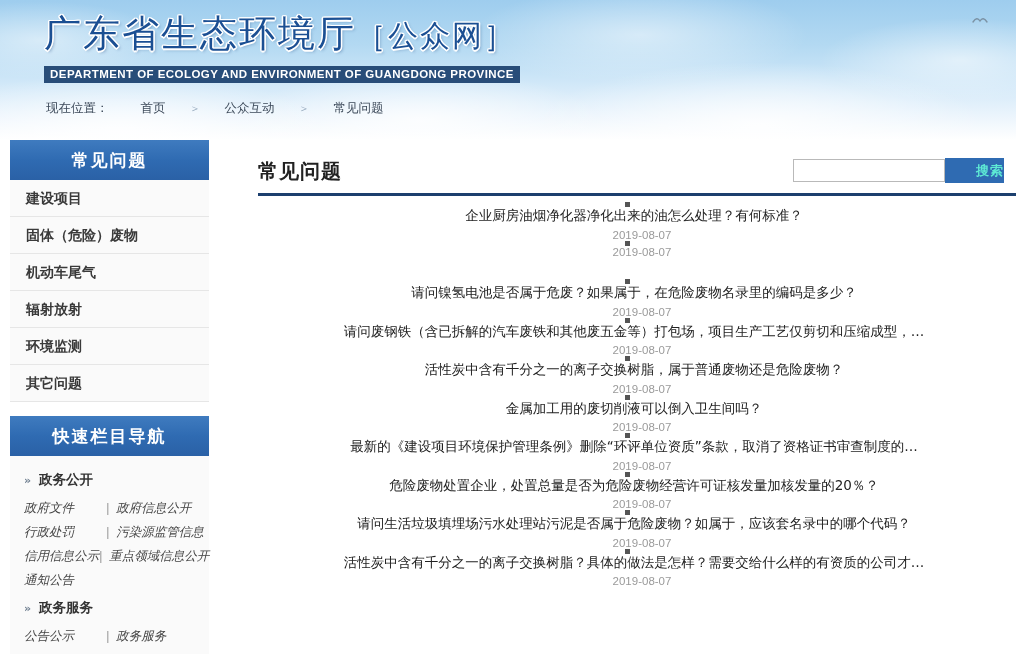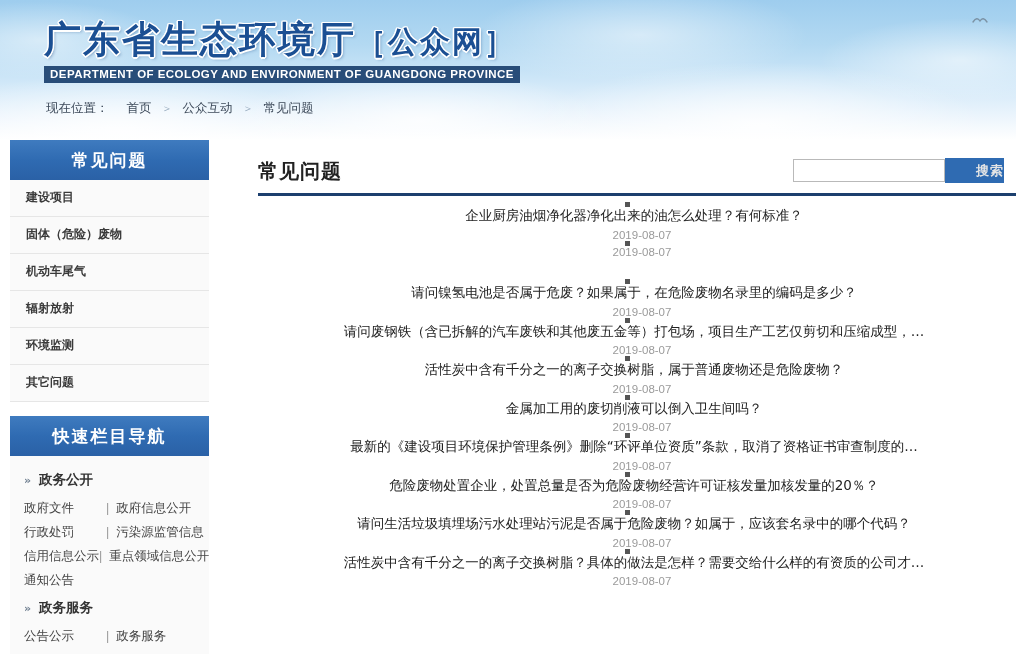--- a/index.html
+++ b/index.html
@@ -22,30 +22,29 @@
       radial-gradient(ellipse 200px 60px at 960px 60px, rgba(255,255,255,.55), rgba(255,255,255,0) 70%),
       radial-gradient(ellipse 240px 70px at 640px 35px, rgba(255,255,255,.5), rgba(255,255,255,0) 70%),
       radial-gradient(ellipse 180px 55px at 40px 40px, rgba(255,255,255,.5), rgba(255,255,255,0) 70%),
       linear-gradient(180deg,#9ecdee 0%,#b3d9f2 32%,#cfe7f8 58%,#e8f3fc 80%,#ffffff 100%);
     overflow:hidden;
   }
   .logo-block { position:absolute; left:44px; top:6px; }
   .logo-cn {
     font-family:"DejaVu Sans", sans-serif;
     font-size:37px;
-    font-weight:bold;
+    font-weight:normal;
     letter-spacing:2px;
     color:#1b4f93;
     text-shadow:
       -1px -1px 0 #fff, 1px -1px 0 #fff, -1px 1px 0 #fff, 1px 1px 0 #fff,
       0 -1.5px 0 #fff, 0 1.5px 0 #fff, -1.5px 0 0 #fff, 1.5px 0 0 #fff,
       2px 2px 3px rgba(20,60,120,.35);
     white-space:nowrap;
-    line-height:44px;
-    margin-top:12px;
+    line-height:56px;
   }
   .logo-cn .bracket { font-size:30px; }
   .logo-en {
     margin-top:2px;
     display:inline-block;
     background:#284d79;
     color:#ffffff;
     font-family:"Liberation Sans", sans-serif;
     font-size:11.5px;
     font-weight:bold;
@@ -58,21 +57,21 @@
   
   .breadcrumb {
     position:absolute;
     left:0; top:100px;
     width:1016px;
     padding-left:46px;
     font-size:12.5px;
     color:#3d4a5a;
     display:flex;
     align-items:center;
-    gap:10px;
+    gap:24px;
     white-space:nowrap;
   }
   .breadcrumb .bc-label { margin-right:8px; }
   .breadcrumb a { color:#3d4a5a; text-decoration:none; }
   .breadcrumb .sep { color:#8fa4b8; font-size:11px; }
 
   
   .wrap { position:relative; width:1016px; display:flex; padding:0; }
   .sidebar { width:199px; margin-left:10px; flex:none; }
   .content { flex:1; margin-left:31px; margin-right:0; padding-right:0; }
@@ -87,44 +86,45 @@
     font-size:17px;
     font-weight:bold;
     letter-spacing:2px;
     font-family:"DejaVu Sans", sans-serif;
   }
   .cat-list { background:#fafafa; }
   .cat-item {
     height:37px;
     line-height:37px;
     padding-left:16px;
-    font-size:12px;
+    font-size:14px;
     font-weight:bold;
     color:#3a3a3a;
     border-bottom:1px solid #e6e6e6;
-    font-family:Liberation Mono, monospace;
+    font-family:Liberation Sans, sans-serif;
     cursor:pointer;
   }
   .cat-item:last-child { border-bottom:1px solid #e6e6e6; }
 
   .quicknav { margin-top:14px; }
   .qn-body { background:#fafafa; padding:8px 0 6px 0; }
   .qn-group-title {
     display:flex; align-items:center; gap:8px;
     padding:7px 0 7px 14px;
     font-size:13.5px; font-weight:bold; color:#333;
     font-family:"DejaVu Sans", sans-serif;
   }
   .qn-arrow { color:#6f7f90; font-size:11px; }
   .qn-row {
     display:flex; align-items:center;
     font-size:12.5px; color:#444;
     padding:2px 0 2px 14px;
     line-height:20px;
     white-space:nowrap;
+    font-style:italic;
   }
   .qn-link { cursor:pointer; color:#444; text-decoration:none; }
   .qn-col1 { width:82px; display:inline-block; }
   .qn-bar { color:#999; margin-right:7px; }
 
   
   .content-head {
     display:flex; align-items:flex-end; justify-content:space-between;
     padding:18px 12px 8px 18px;
   }
@@ -141,21 +141,21 @@
     font-size:12px;
     padding:0 5px;
     outline:none;
     font-family:"Liberation Sans", sans-serif;
   }
   .search-btn {
     height:25px;
     min-width:52px;
     border:none;
     background:#2f6bb2;
-    color:#e5e5e5;
+    color:#5eead4;
     font-size:13px;
     font-weight:bold;
     cursor:pointer;
     letter-spacing:1px;
     font-family:"DejaVu Sans", sans-serif;
     padding-left:31px;
   }
   .title-rule { height:3px; background:#1c3f6e; margin:0 0 0 18px; }
 
   .news-list { padding:6px 6px 0 18px; }

